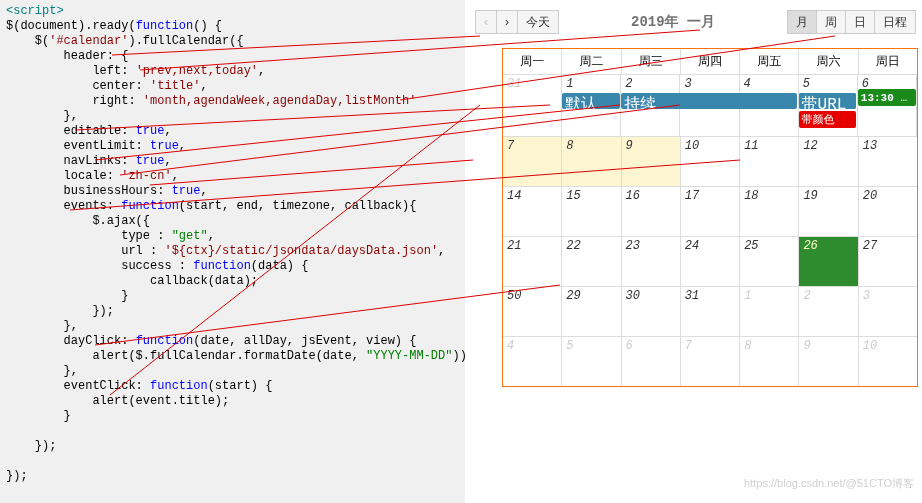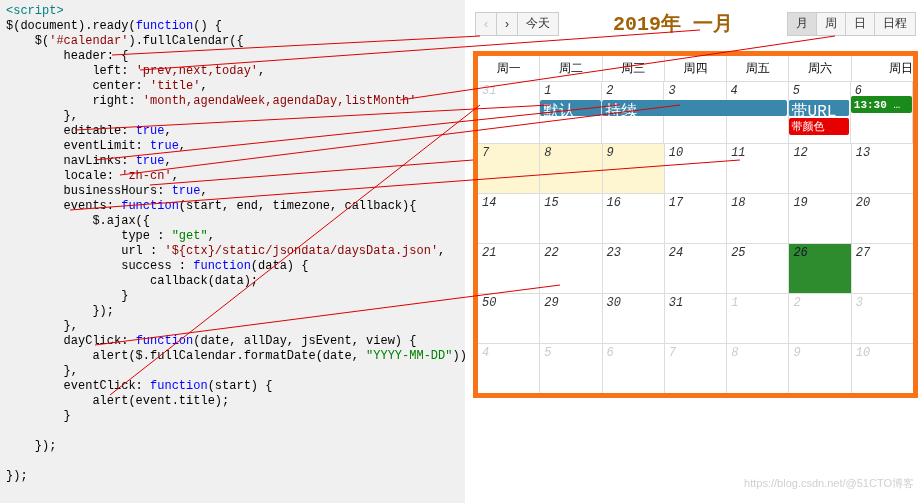--- a/index.html
+++ b/index.html
@@ -14,41 +14,41 @@
   .str { color: #8b0000; }
   .green { color: #008000; }
   .black { color: #000; }
   
   
   .cal-panel { flex: 1; padding: 10px 4px 4px 8px; background: #fff; position: relative; }
   
   .cal-toolbar { display: flex; align-items: center; justify-content: space-between; margin-bottom: 14px; padding: 0 2px; }
   .tb-left { display: flex; gap: 0; }
   .tb-right { display: flex; gap: 0; }
-  .tb-center { flex: 1; text-align: center; font-weight: bold; font-size: 20px; color: #a16207; }
+  .tb-center { flex: 1; text-align: center; font-weight: bold; font-size: 14px; color: #737373; }
   
   .btn { border: 1px solid #ccc; background: #f5f5f5; color: #333; height: 24px; padding: 0 8px; font-size: 12px; cursor: pointer; display: inline-flex; align-items: center; justify-content: center; }
   .btn + .btn { margin-left: -1px; }
   .btn-today { margin-left: 6px; }
   .btn.active { background: #ddd; }
   .btn.disabled { color: #bbb; }
   
-  .cal-grid { border: 5px solid #f97316; }
+  .cal-grid { border: 1px solid #f97316; margin-left: 29px; }
   .cal-head { display: flex; }
   .cal-head-cell { flex: 1; text-align: center; border-right: 1px solid #ddd; padding: 4px 0; font-size: 12px; background: #fff; }
-  .cal-head-cell:last-child { border-right: none; text-align: right; }
+  .cal-head-cell:last-child { border-right: none; }
   
   .cal-body { }
   .cal-row { display: flex; height: 62px; border-top: 1px solid #ddd; position: relative; }
   .cal-row.short { height: 50px; }
   .cal-cell { flex: 1; border-right: 1px solid #ddd; position: relative; text-align: left; padding: 2px 4px; font-size: 12px; color: #333; font-style: italic; }
   .cal-cell:last-child { border-right: none; }
   .cal-cell.other { color: #ccc; }
   .cal-cell.hl-yellow { background: #fdf6d0; }
-  .cal-cell.hl-green { background: #2e8b2e; color: #0f172a; }
+  .cal-cell.hl-green { background: #2e8b2e; color: #fef9c3; }
   
   .event { font-size: 11px; color: #fff; padding: 1px 3px; border-radius: 2px; white-space: nowrap; overflow: hidden; text-overflow: ellipsis; }
   .ev-red { background: #e60000; }
   .ev-green { background: #1a8a1a; }
   .ev-green .time { font-weight: bold; }
   
   .spanner { position: absolute; top: 18px; height: 16px; background: #3a87ad; color: #fff; font-size: 16px; padding: 1px 3px; border-radius: 2px; }
   
   
   .lines { position: absolute; top: 0; left: 0; width: 922px; height: 503px; pointer-events: none; z-index: 10; }

